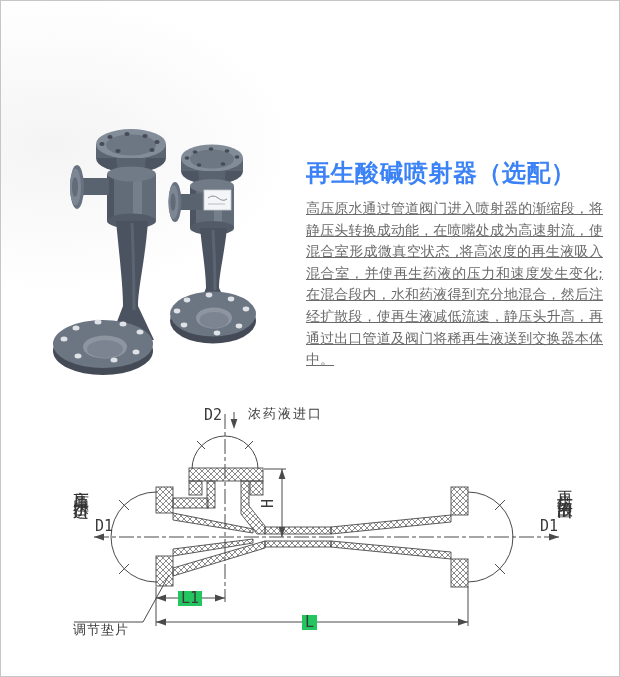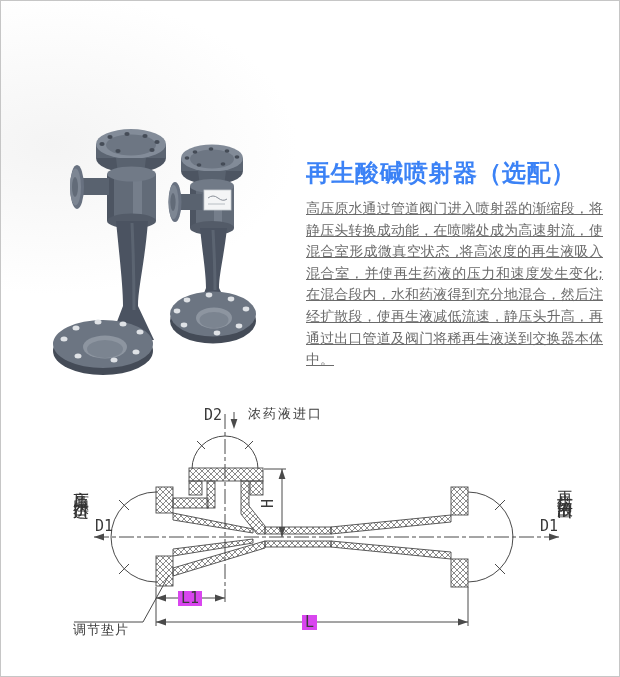--- a/index.html
+++ b/index.html
@@ -24,21 +24,21 @@
   }
   .diagram{position:absolute;left:0;top:395px;width:516px;height:260px;}
   .diagram svg{position:absolute;left:0;top:0;}
   .lbl{position:absolute;font-size:13px;color:#3a3a3a;white-space:nowrap;line-height:1;}
   .mono{font-family:"DejaVu Sans Mono","Liberation Mono",monospace;font-size:15px;}
   .vert{
     writing-mode:vertical-rl;text-orientation:upright;
     font-size:16px;letter-spacing:3px;color:#333333;
   }
   .rot{transform:rotate(-90deg);transform-origin:center;}
-  .dimbg{background:#d946ef;padding:0 3px;}
+  .dimbg{background:#22c55e;padding:0 3px;}
 </style>
 </head>
 <body>
 
 <div class="page">
 
   <svg class="photo" width="285" height="365" viewBox="0 0 285 365">
 
     <g>
       <ellipse cx="193" cy="155" rx="31" ry="13.5" fill="#4d5562"></ellipse>

